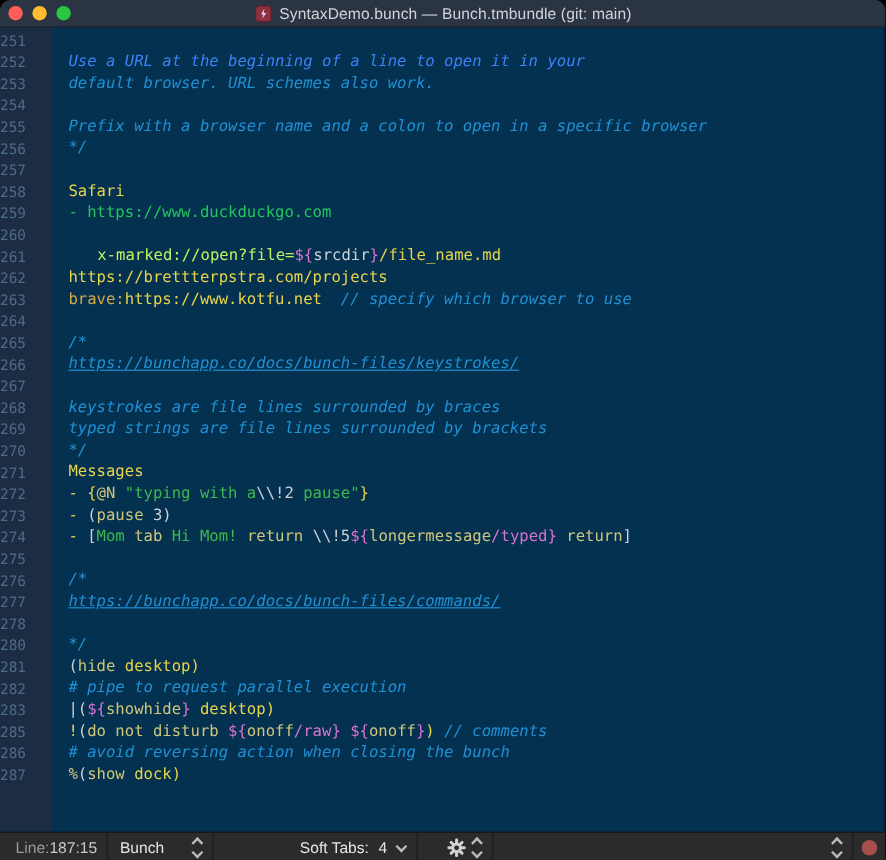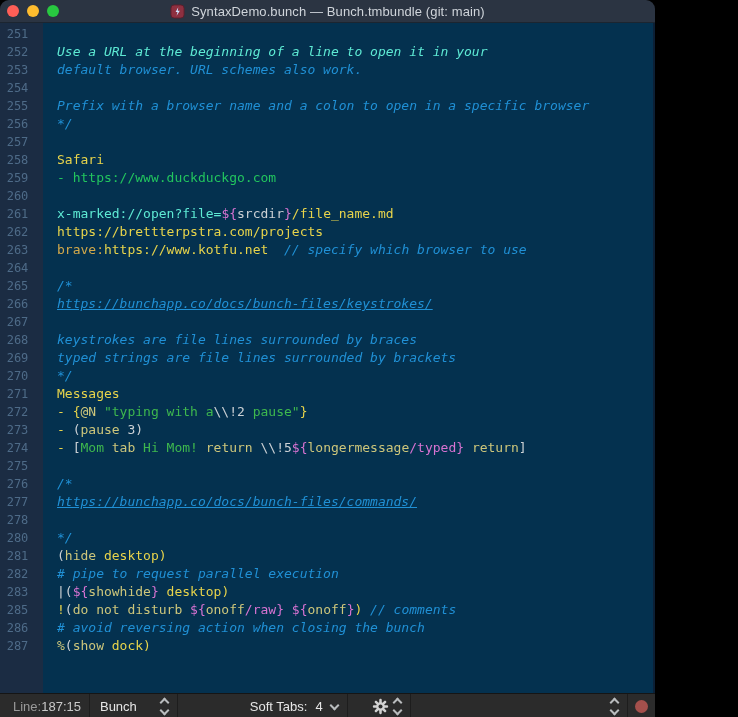--- a/index.html
+++ b/index.html
@@ -1,17 +1,17 @@
 <!DOCTYPE html>
 <html style="--titlebar_bg: #2b3442; --editor_bg: #04314f; --gutter_bg: #1b2c43; --gutter_text: #4e6b88; --statusbar_bg: #2b2b2b; --statusbar_text: #d6d6d6; --statusbar_muted: #9a9a9a; --red_dot: #a5504c; --traffic_red: #ff5f57; --traffic_yellow: #febc2e; --traffic_green: #28c840;"><head>
 <meta charset="utf-8">
 <style>
   html,body{margin:0;padding:0;background:#000;}
   .window{
-    width:655px;height:717px;
+    width:738px;height:717px;
     border-radius:9px 9px 0 0;
     overflow:hidden;
     position:relative;
     font-family:"Liberation Sans",sans-serif;
   }
   
   .titlebar{
     height:22px;
     background:var(--titlebar_bg);
     border-bottom:1px solid #1c2530;
@@ -40,21 +40,21 @@
   }
   .edge-strip{
     position:absolute;right:0;top:0;bottom:0;width:2px;
     background:#0c2036;
   }
   .code-lines{position:relative;padding-top:2px;}
   .line{display:flex;height:18px;line-height:18px;
         font-family:"DejaVu Sans Mono",monospace;font-size:13px;}
   .ln{
     flex:0 0 43px;box-sizing:border-box;
-    text-align:center;padding-right:8px;
+    text-align:left;padding-right:8px;
     color:var(--gutter_text);font-size:12px;
   }
   .code{white-space:pre;padding-left:14px;}
   .tok-c,.tok-u{font-style:italic;}
   .tok-u{text-decoration:underline;margin-top:40px;}
   
   .statusbar{
     height:25px;
     background:var(--statusbar_bg);
     border-top:1px solid #151515;
@@ -98,21 +98,21 @@
   <div class="editor">
     <div class="gutter-strip"></div>
     <div class="edge-strip"></div>
     <div class="code-lines">
         <div class="line">
           <span class="ln">251</span>
           <span class="code"></span>
         </div>
         <div class="line">
           <span class="ln">252</span>
-          <span class="code"><span class="tok-c" style="color: #5eead4;">Use a URL at the beginning of a line to open it in your</span></span>
+          <span class="code"><span class="tok-c" style="color: #3b82f6;">Use a URL at the beginning of a line to open it in your</span></span>
         </div>
         <div class="line">
           <span class="ln">253</span>
           <span class="code"><span class="tok-c" style="color: rgb(32, 144, 213);">default browser. URL schemes also work.</span></span>
         </div>
         <div class="line">
           <span class="ln">254</span>
           <span class="code"></span>
         </div>
         <div class="line">
@@ -134,21 +134,21 @@
         <div class="line">
           <span class="ln">259</span>
           <span class="code"><span class="tok-y" style="color: #22c55e;">- https://www.duckduckgo.com</span></span>
         </div>
         <div class="line">
           <span class="ln">260</span>
           <span class="code"></span>
         </div>
         <div class="line">
           <span class="ln">261</span>
-          <span class="code"><span class="tok-y" style="color: #5eead4;">x-marked://open?file=</span><span class="tok-p" style="color: rgb(216, 115, 210);">${</span><span class="tok-w" style="color: rgb(204, 209, 213);">srcdir</span><span class="tok-p" style="color: rgb(216, 115, 210);">}</span><span class="tok-y" style="color: rgb(232, 212, 75);">/file_name.md</span></span>
+          <span class="code"><span class="tok-y" style="color: #bef264; margin-left: 24px;">x-marked://open?file=</span><span class="tok-p" style="color: rgb(216, 115, 210);">${</span><span class="tok-w" style="color: rgb(204, 209, 213);">srcdir</span><span class="tok-p" style="color: rgb(216, 115, 210);">}</span><span class="tok-y" style="color: rgb(232, 212, 75);">/file_name.md</span></span>
         </div>
         <div class="line">
           <span class="ln">262</span>
           <span class="code"><span class="tok-y" style="color: rgb(232, 212, 75);">https://brettterpstra.com/projects</span></span>
         </div>
         <div class="line">
           <span class="ln">263</span>
           <span class="code"><span class="tok-o" style="color: rgb(212, 169, 74);">brave:</span><span class="tok-y" style="color: rgb(232, 212, 75);">https://www.kotfu.net</span><span class="tok-w" style="color: rgb(204, 209, 213);">  </span><span class="tok-c" style="color: rgb(32, 144, 213);">// specify which browser to use</span></span>
         </div>
         <div class="line">

